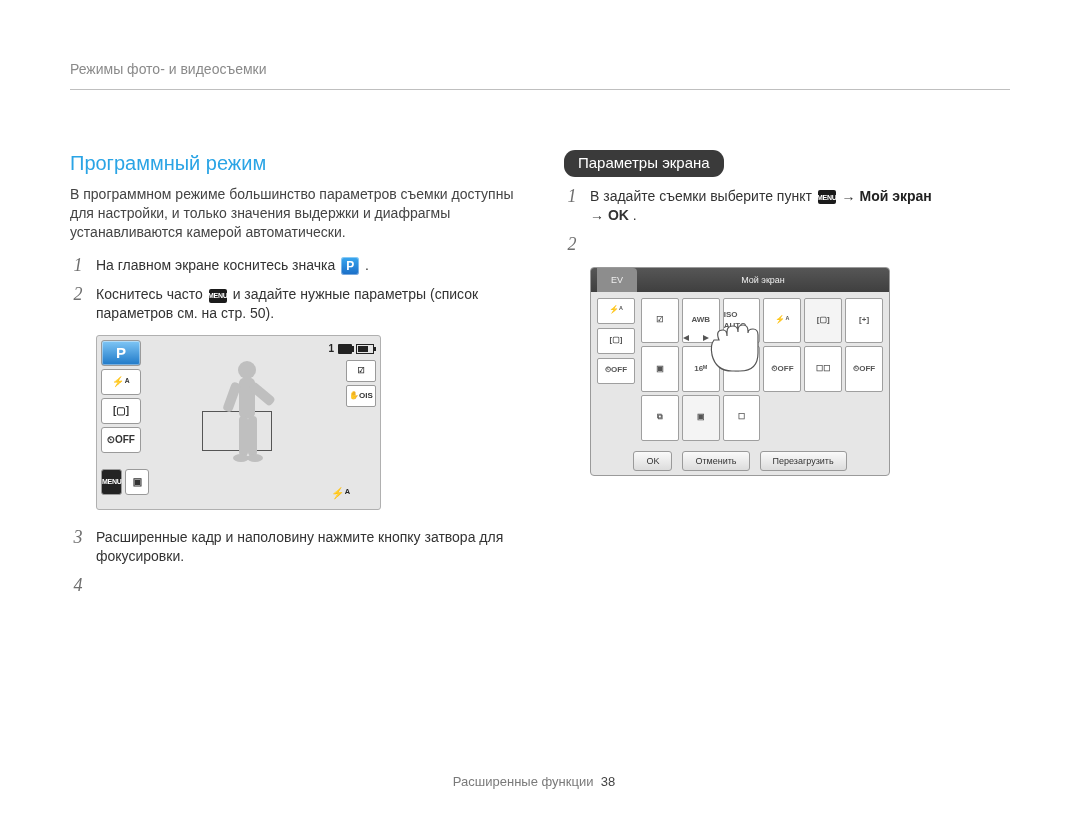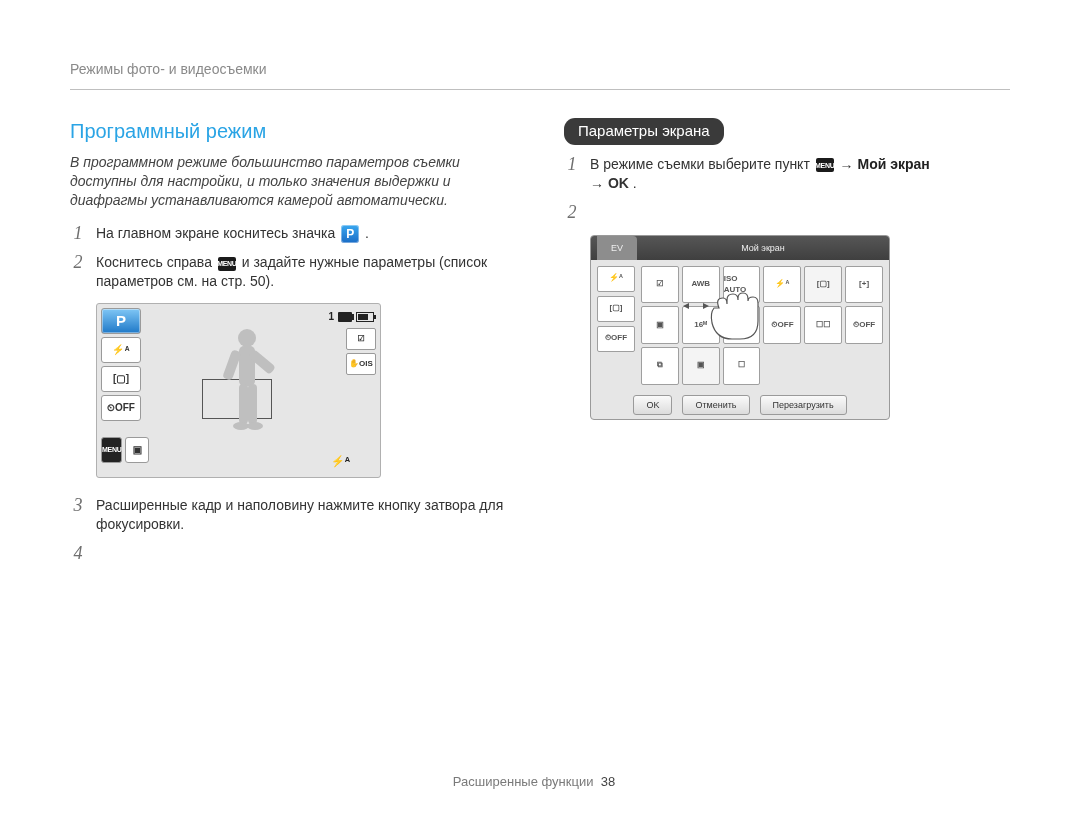--- a/index.html
+++ b/index.html
@@ -22,32 +22,31 @@
     color: #8a8a8a;
     font-size: 14px;
     padding-bottom: 10px;
     border-bottom: 1px solid #bfbfbf;
     margin-bottom: 28px;
   }
   .cols {
     display: flex;
     gap: 48px;
   }
-  .col { flex: 1 1 0; min-width: 0; }
+  .col { flex: 1 1 0; min-width: 0; margin-top: 32px; }
   .h-title {
     color: #2aa4e5;
     font-size: 20px;
     font-weight: 400;
     margin: 0 0 8px 0;
   }
   .intro {
     font-size: 14px;
     color: #444;
     margin: 0 0 14px 0;
-    font-style: italic;
   }
   .steps { margin-top: 4px; }
   .step {
     display: flex;
     align-items: flex-start;
     gap: 10px;
     margin-bottom: 10px;
   }
   .step-num {
     font-style: italic;
@@ -132,21 +131,21 @@
   
   .pill {
     display:inline-block;
     background:#3a3a3a; color:#fff;
     border-radius:11px;
     font-size:15px; padding:3px 14px 4px;
     margin-bottom:6px;
   }
   
   .camera-ui {
-    width: 300px; height:185px;
+    width: 300px; height:209px;
     border:1px solid #9a9a9a; border-radius:4px;
     background:#e6e6e6;
     margin: 12px 0 0 26px;
     position:relative;
     overflow:hidden;
   }
   .cu-tabs{position:absolute;left:0;right:0;top:0;height:24px;background:linear-gradient(#565656,#3f3f3f);display:flex;align-items:center;}
   .cu-tab{color:#eee;font-size:9px;padding:0 14px;height:100%;display:flex;align-items:center;}
   .cu-tab.small{background:#8d8d8d;border-top-right-radius:4px;margin-left:6px;}
   .cu-tab.wide{flex:1;justify-content:center;}
@@ -184,21 +183,21 @@
           <div class="step-text">
             <span>На главном экране коснитесь значка </span>
             <span class="inline-icon icon-p">P</span>
             <span>.</span>
           </div>
         </div>
 
         <div class="step">
           <div class="step-num">2</div>
           <div class="step-text">
-            <span>Коснитесь справа </span>
+            <span>Коснитесь часто </span>
             <span class="inline-icon icon-menu">MENU</span>
             <span> и задайте нужные параметры (список параметров см. на стр. 50).</span>
           </div>
         </div>
       </div>
 
       <div class="camera-screen">
         <div class="cs-left">
           <div class="cs-btn p">P</div>
           <div class="cs-btn">⚡ᴬ</div>
@@ -246,21 +245,21 @@
       </div>
     </div>
 
     <div class="col">
       <span class="pill">Параметры экрана</span>
 
       <div class="steps">
         <div class="step">
           <div class="step-num">1</div>
           <div class="step-text">
-            <span>В режиме съемки выберите пункт </span>
+            <span>В задайте съемки выберите пункт </span>
             <span class="inline-icon icon-menu">MENU</span>
             <span class="arrow">→</span>
             <span class="bold">Мой экран</span>
             <br>
             <span class="arrow">→</span>
             <span class="ok-txt">OK</span>
             <span>.</span>
           </div>
         </div>
         <div class="step">

